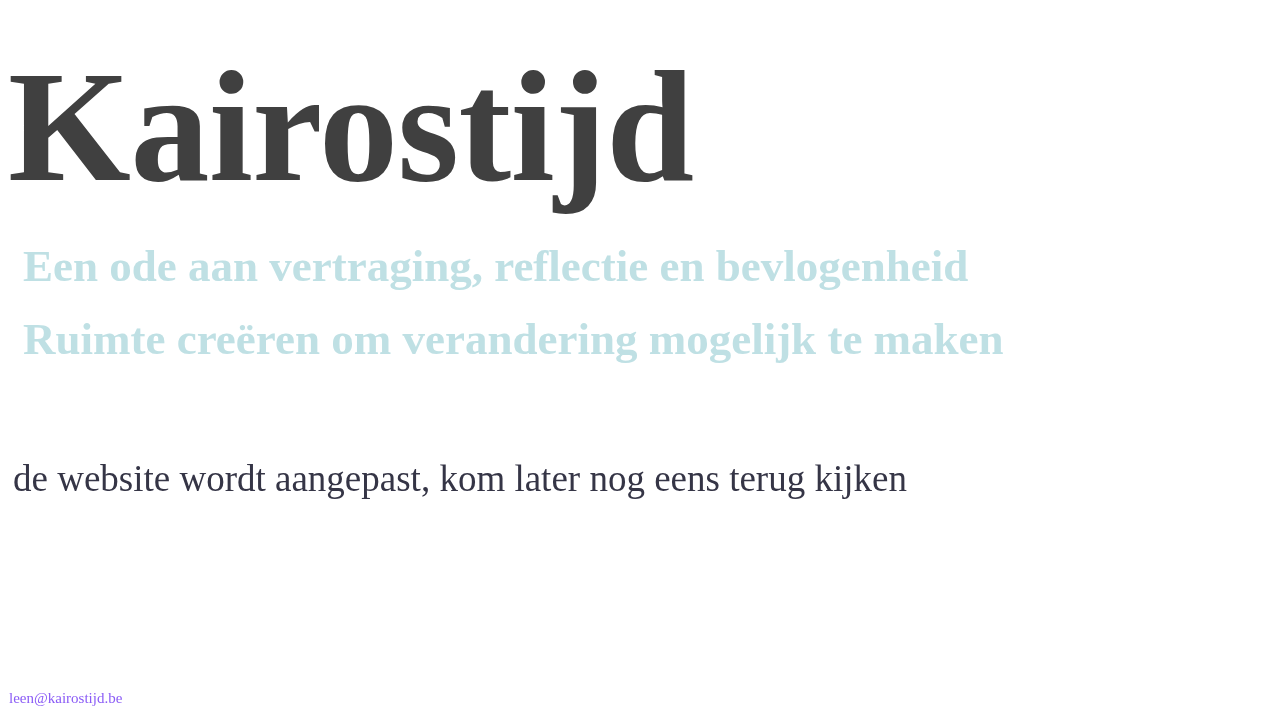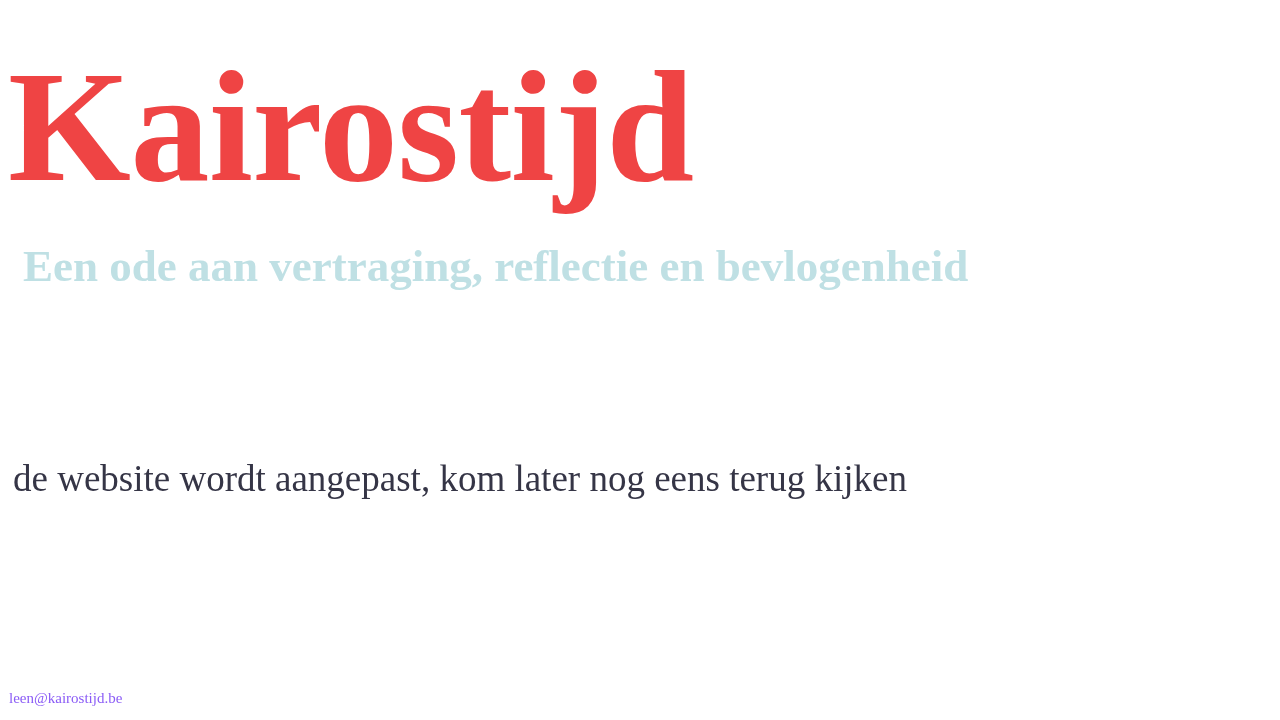--- a/index.html
+++ b/index.html
@@ -37,21 +37,21 @@
     position: absolute;
     left: 8px;
     top: 48px;
     margin: 0;
     padding: 0;
     font-family: "Liberation Serif", "DejaVu Serif", serif;
     font-weight: bold;
     font-size: 158px;
     line-height: 1.0;
     letter-spacing: -0.5px;
-    color: #ef4444;
+    color: #404040;
     white-space: nowrap;
   }
 
   .tagline-block {
     position: absolute;
     left: 8px;
     top: 222px;
     width: 1272px;
   }
 
@@ -116,20 +116,21 @@
 <body>
 
 <div id="page">
 
   <header class="hero">
 
     <h1 class="site-title">Kairostijd</h1>
 
     <div class="tagline-block">
       <p class="tagline">Een ode aan vertraging, reflectie en bevlogenheid</p>
+      <p class="tagline">Ruimte creëren om verandering mogelijk te maken</p>
     </div>
 
   </header>
 
   <main class="main-area">
     <p class="notice">de website wordt aangepast, kom later nog eens terug kijken</p>
   </main>
 
   <footer class="footer">
     <a class="contact-email" href="#">leen@kairostijd.be</a>

